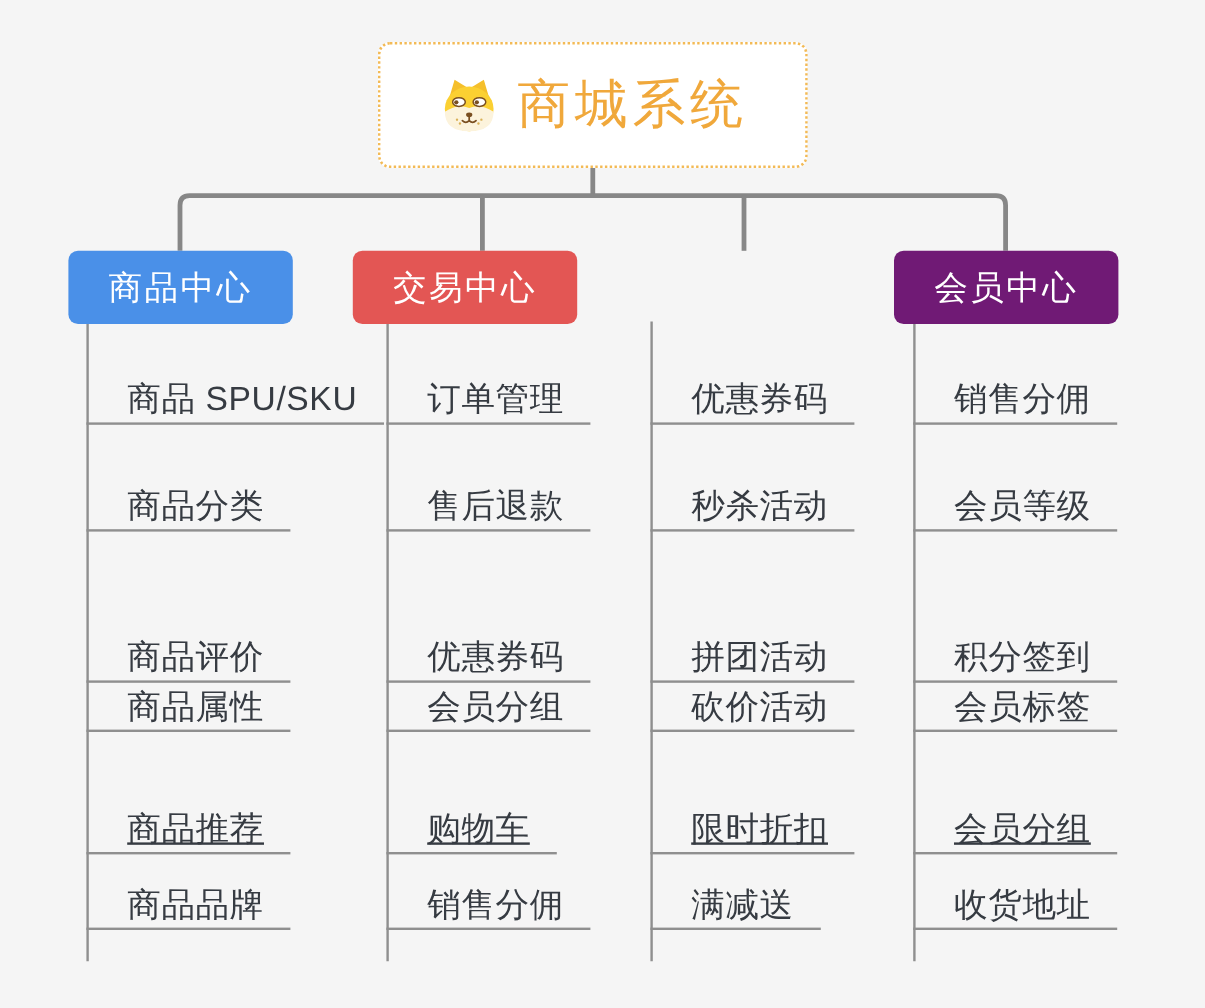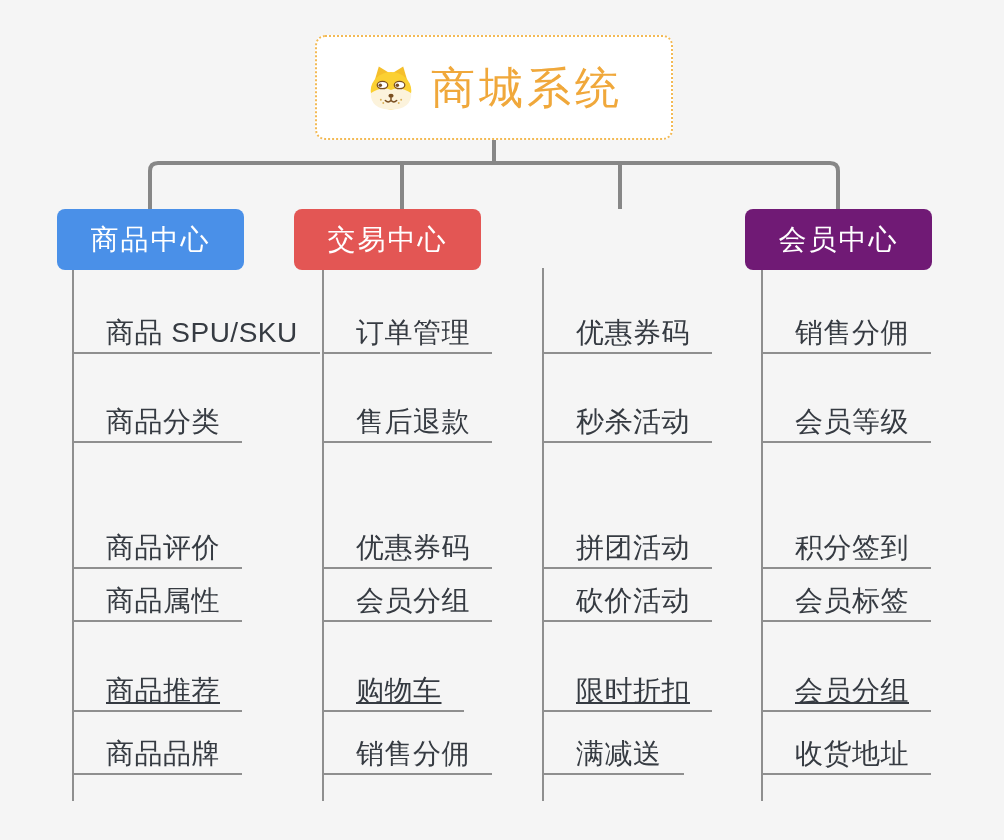--- a/index.html
+++ b/index.html
@@ -57,21 +57,21 @@
     position:absolute;left:0;
     font-size:28px;line-height:24px;letter-spacing:0.5px;
     color:var(--leaf-text);white-space:nowrap;
     padding:0 22px 7px 34px;
     border-bottom:2px solid var(--spine);
     cursor:pointer;
   }
   .leaf-item:nth-child(1){top:51px;}
   .leaf-item:nth-child(2){top:140px;}
   .leaf-item:nth-child(3){top:230px;margin-top:36px;}
-  .leaf-item:nth-child(4){top:319px;}
+  .leaf-item:nth-child(4){top:307px;}
   .leaf-item:nth-child(5){top:409px;text-decoration:underline;}
   .leaf-item:nth-child(6){top:472px;}
 </style>
 </head>
 <body>
 
 <div class="canvas">
 
   <svg class="connectors" width="1004" height="840">
 

